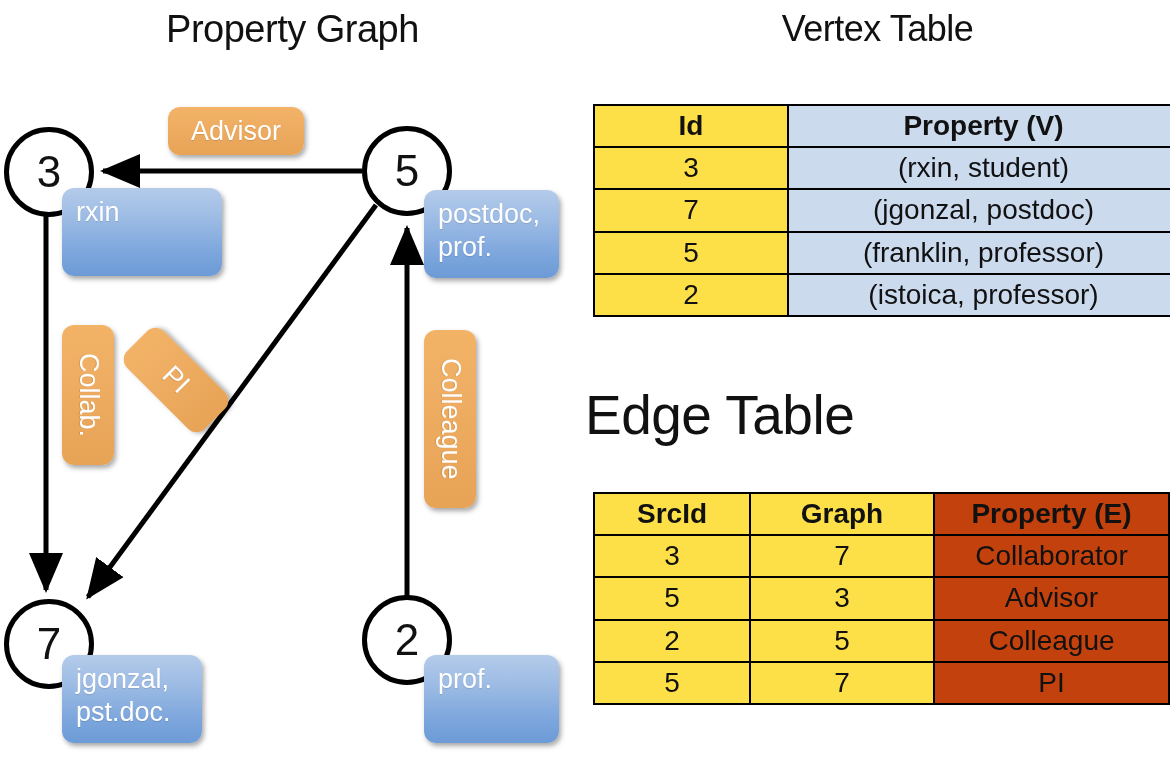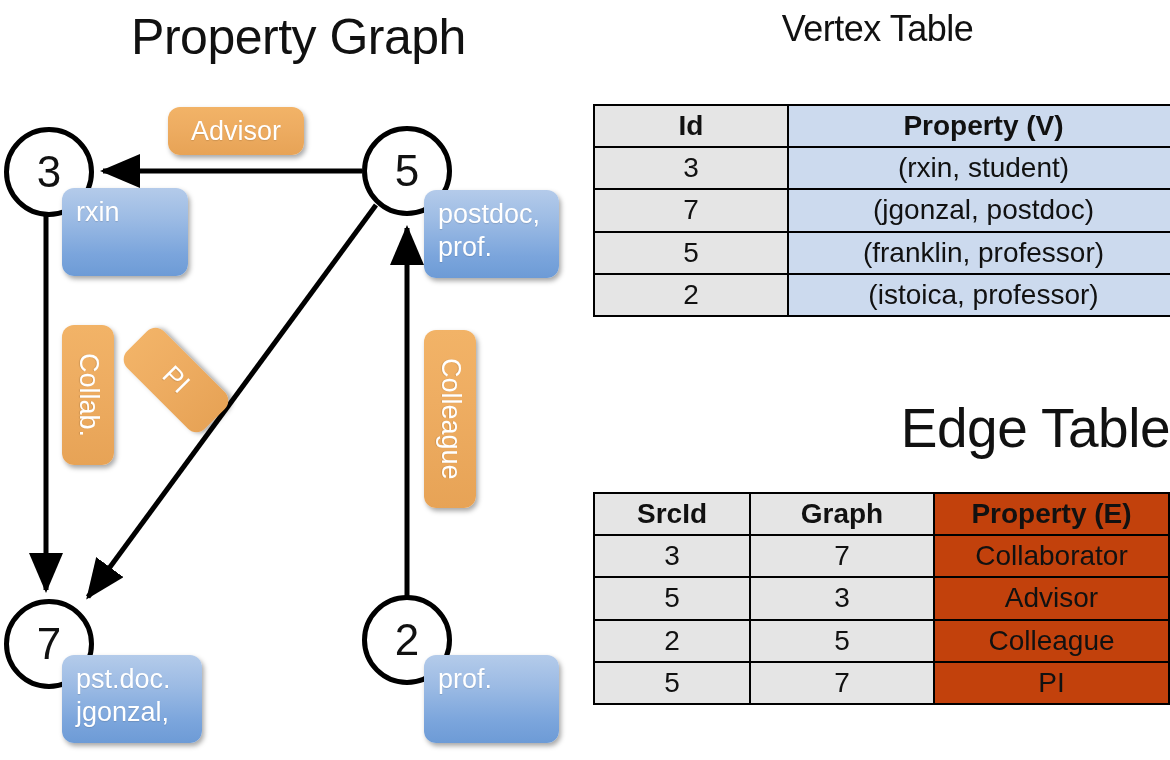--- a/index.html
+++ b/index.html
@@ -8,23 +8,23 @@
   #root{position:relative;width:1170px;height:760px;}
 
   .title{
     position:absolute;
     font-family:"Liberation Sans",sans-serif;
     font-weight:300;
     color:#111;
     white-space:nowrap;
     letter-spacing:-0.5px;
   }
-  #title-property-graph{left:6px;top:8px;width:585px;text-align:center;font-size:50px;}
+  #title-property-graph{left:0;top:8px;width:585px;text-align:center;font-size:38px;}
   #title-vertex-table{left:585px;top:8px;width:585px;text-align:center;font-size:36px;}
-  #title-edge-table{left:585px;top:396px;width:585px;text-align:right;font-size:55px;}
+  #title-edge-table{left:585px;top:383px;width:585px;text-align:left;font-size:55px;}
 
   
   #graph{position:absolute;left:0;top:0;width:585px;height:760px;}
   #graph svg{position:absolute;left:0;top:0;}
 
   .node{
     position:absolute;
     border:5px solid #000;
     border-radius:50%;
     background:#fff;
@@ -83,21 +83,21 @@
   table.grid td{
     border:2px solid #000;
     text-align:center;
     font-size:28px;
     color:#111;
     padding:4px 2px;
     line-height:1.15;
     white-space:nowrap;
   }
   table.grid td.hdr{font-weight:700;}
-  table.grid td.key{background:#e5e5e5;}
+  table.grid td.key{background:#fde047;}
   td.vprop{background:#ccdaee;}
   td.eprop{background:#c2410c;}
 
   #vertex-table{left:593px;top:104px;width:575px;}
   #vertex-table td.c0{width:188px;}
   #vertex-table td.c1{width:385px;}
 
   #edge-table{left:593px;top:492px;width:559px;}
   #edge-table td.c0{width:150px;}
   #edge-table td.c1{width:178px;}
@@ -141,32 +141,32 @@
     </div>
 
     <div class="node" style="left:4px;top:599px;width:90px;height:90px;">
       <span>7</span>
     </div>
 
     <div class="node" style="left:362px;top:595px;width:90px;height:90px;">
       <span>2</span>
     </div>
 
-    <div class="propbox" style="left:62px;top:188px;width:126px;height:88px;">
+    <div class="propbox" style="left:62px;top:188px;width:160px;height:88px;">
       <div>rxin</div>
     </div>
 
     <div class="propbox" style="left:424px;top:190px;width:135px;height:88px;">
       <div>postdoc,</div>
       <div>prof.</div>
     </div>
 
     <div class="propbox" style="left:62px;top:655px;width:140px;height:88px;">
+      <div>jgonzal,</div>
       <div>pst.doc.</div>
-      <div>jgonzal,</div>
     </div>
 
     <div class="propbox" style="left:424px;top:655px;width:135px;height:88px;">
       <div>prof.</div>
     </div>
 
     <div class="edgelabel" style="left:168px;top:107px;width:136px;height:48px;">
       <span>Advisor</span>
     </div>
 

